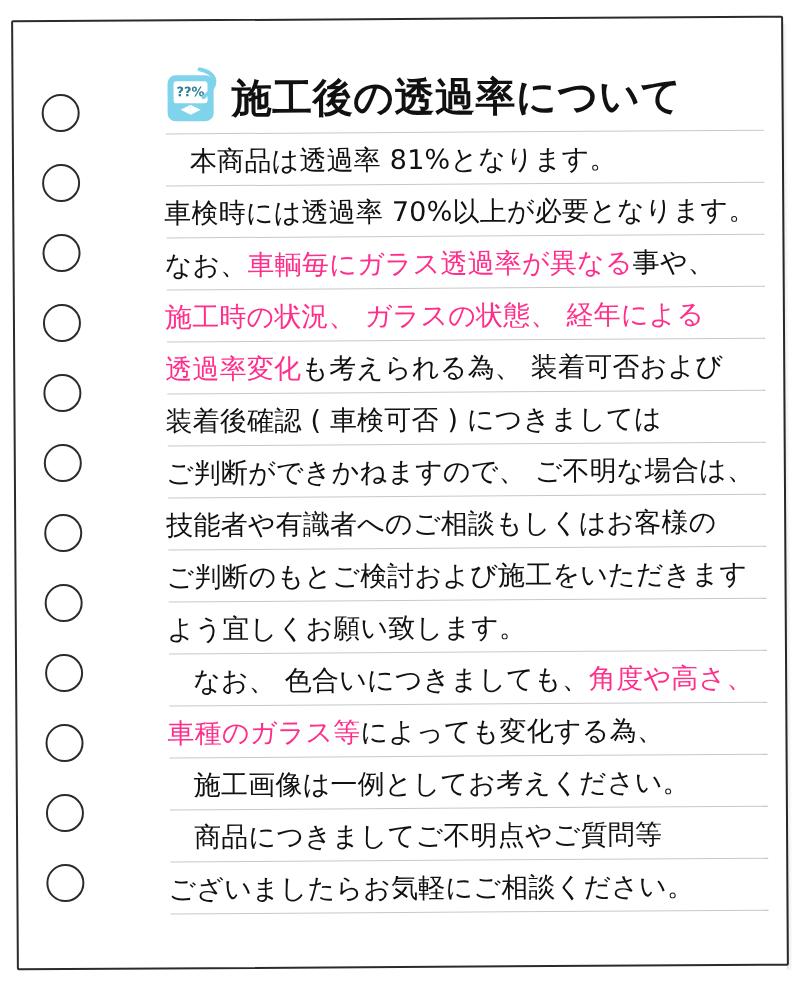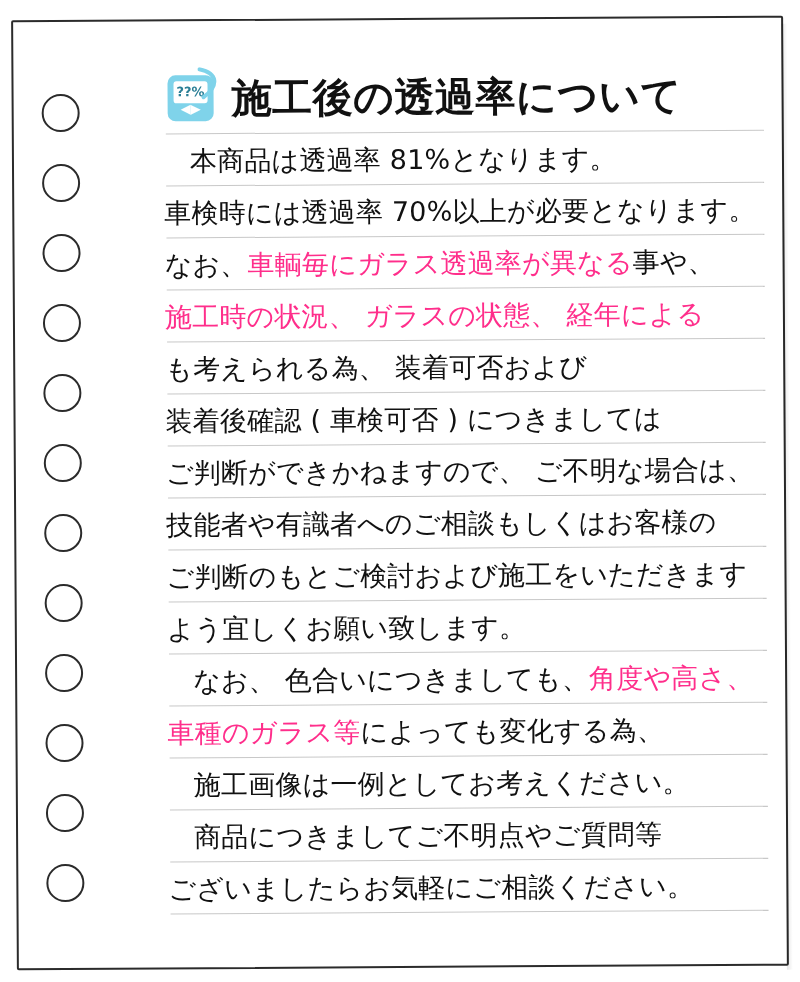--- a/index.html
+++ b/index.html
@@ -233,20 +233,21 @@
           </div>
           <div class="line">
             <span class="seg">なお、 </span>
             <span class="seg pink">車輌毎にガラス透過率が異なる</span>
             <span class="seg">事や、</span>
           </div>
           <div class="line">
             <span class="seg pink">施工時の状況、 ガラスの状態、 経年による</span>
           </div>
           <div class="line">
+            <span class="seg pink">透過率変化</span>
             <span class="seg">も考えられる為、 装着可否および</span>
           </div>
           <div class="line">
             <span class="seg">装着後確認 ( 車検可否 ) につきましては</span>
           </div>
           <div class="line">
             <span class="seg">ご判断ができかねますので、 ご不明な場合は、</span>
           </div>
           <div class="line">
             <span class="seg">技能者や有識者へのご相談もしくはお客様の</span>

